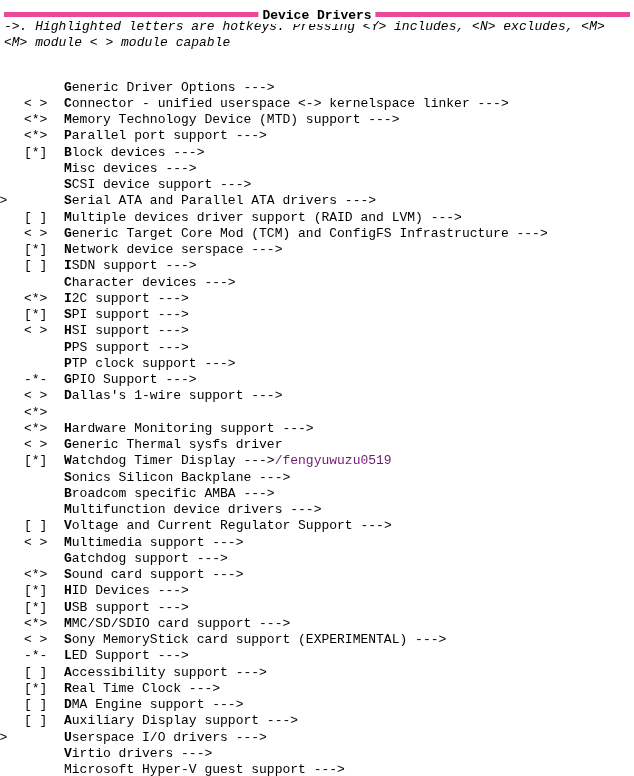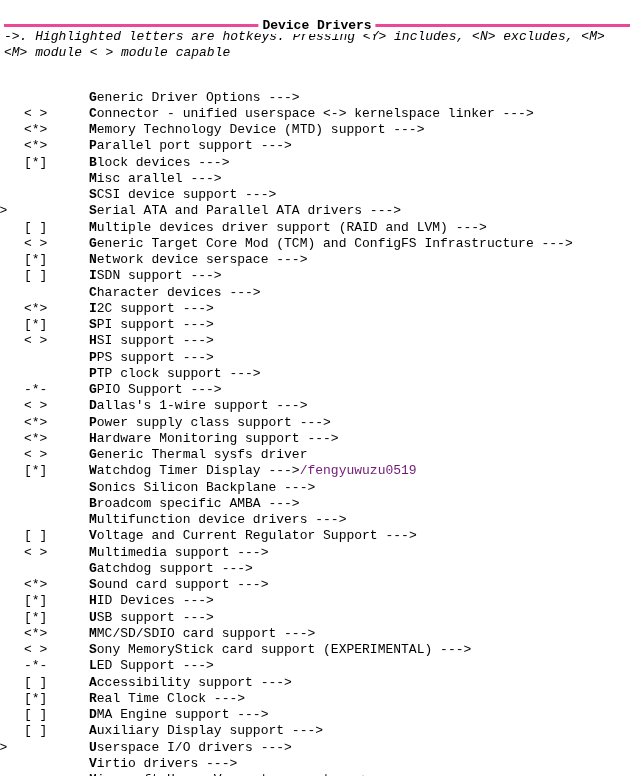--- a/index.html
+++ b/index.html
@@ -6,23 +6,23 @@
     font-family: "Courier New", monospace;
     font-size: 13px;
     line-height: 1.25;
     background: #fff;
     color: #000;
     margin: 0;
     padding: 4px;
     white-space: nowrap;
   }
   .hr {
-    border-top: 3px solid #ec4899;
+    border-top: 5px solid #ec4899;
     position: relative;
-    margin-top: 20px;
+    margin-top: 8px;
     margin-bottom: 2px;
   }
   .hr .label {
     position: absolute;
     top: -9px;
     left: 50%;
     transform: translateX(-50%);
     background: #fff;
     padding: 0 4px;
     font-weight: bold;
@@ -30,21 +30,20 @@
   .help {
     padding-left: 0;
     font-style: italic;
   }
   .items {
     margin-top: 28px;
     padding-left: 20px;
   }
   .row {
     display: flex;
-    gap: 25px;
   }
   .prefix {
     width: 40px;
     text-align: left;
     flex-shrink: 0;
   }
   .label {
   }
   .hot {
     font-weight: bold;
@@ -85,21 +84,21 @@
     <div class="row">
       <span class="prefix">&lt;*&gt;</span>
       <span class="label"><span class="hot">P</span><span>arallel port support</span><span class="arrow">  ---&gt;</span></span>
     </div>
     <div class="row">
       <span class="prefix">[*]</span>
       <span class="label"><span class="hot">B</span><span>lock devices</span><span class="arrow">  ---&gt;</span></span>
     </div>
     <div class="row">
       <span class="prefix"></span>
-      <span class="label"><span class="hot">M</span><span>isc arallel</span><span class="arrow">  ---&gt;</span></span>
+      <span class="label"><span class="hot">M</span><span>isc devices</span><span class="arrow">  ---&gt;</span></span>
     </div>
     <div class="row">
       <span class="prefix"></span>
       <span class="label"><span class="hot">S</span><span>CSI device support</span><span class="arrow">  ---&gt;</span></span>
     </div>
     <div class="row" style="margin-left: -40px;">
       <span class="prefix" style="width: 80px;">&lt; &gt;</span>
       <span class="label"><span class="hot">S</span><span>erial ATA and Parallel ATA drivers</span><span class="arrow">  ---&gt;</span></span>
     </div>
     <div class="row">
@@ -148,21 +147,20 @@
     <div class="row">
       <span class="prefix">-*-</span>
       <span class="label"><span class="hot">G</span><span>PIO Support</span><span class="arrow">  ---&gt;</span></span>
     </div>
     <div class="row">
       <span class="prefix">&lt; &gt;</span>
       <span class="label"><span class="hot">D</span><span>allas's 1-wire support</span><span class="arrow">  ---&gt;</span></span>
     </div>
     <div class="row">
       <span class="prefix">&lt;*&gt;</span>
-      <span class="label"><span class="hot">P</span><span>ower supply class support</span><span class="arrow">  ---&gt;</span></span>
     </div>
     <div class="row">
       <span class="prefix">&lt;*&gt;</span>
       <span class="label"><span class="hot">H</span><span>ardware Monitoring support</span><span class="arrow">  ---&gt;</span></span>
     </div>
     <div class="row">
       <span class="prefix">&lt; &gt;</span>
       <span class="label"><span class="hot">G</span><span>eneric Thermal sysfs driver</span></span>
     </div>
     <div class="row">

